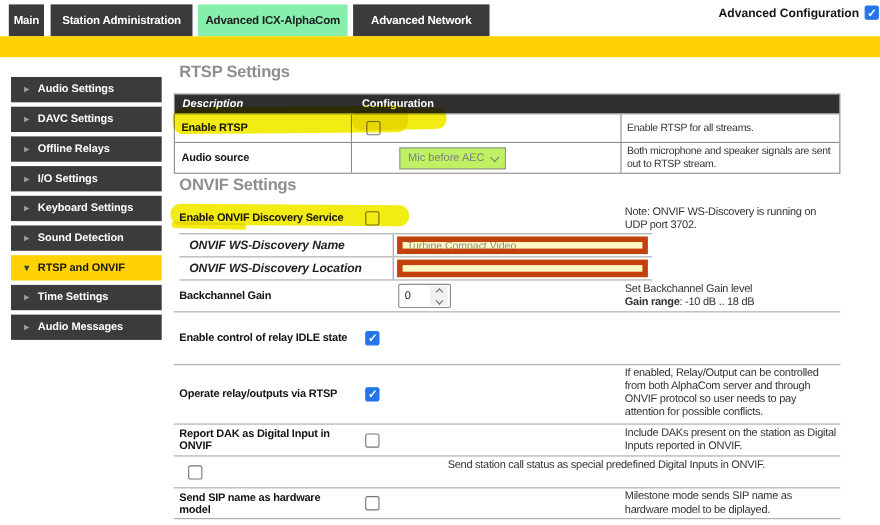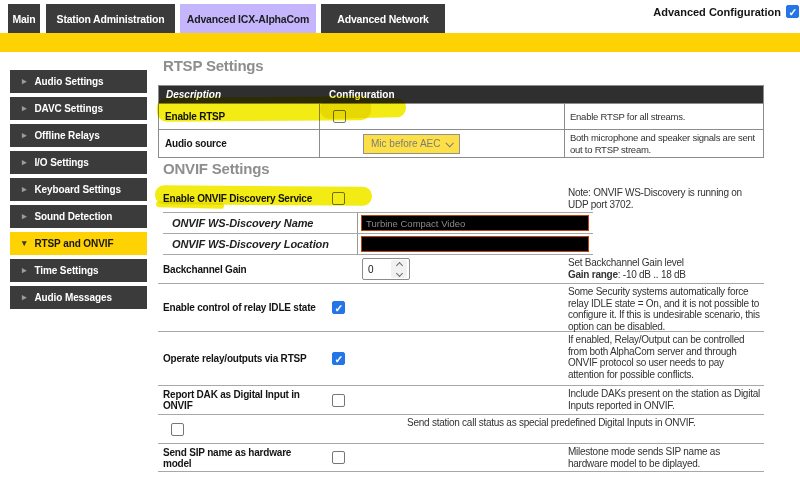--- a/index.html
+++ b/index.html
@@ -3,21 +3,21 @@
 <meta charset="utf-8">
 <style>
   html,body{margin:0;padding:0;background:#fff;}
   .page{position:relative;width:800px;height:477px;background:#ffffff;
         font-family:"Liberation Sans",sans-serif;overflow:hidden;padding-left:18px;-webkit-font-smoothing:antialiased;}
 
   
   .tab{position:absolute;top:4px;height:29px;background:#3b3b3b;color:#fff;
        font-size:10.5px;font-weight:bold;display:flex;align-items:center;justify-content:center;
        letter-spacing:-0.2px;cursor:pointer;}
-  .tab.active{background:#c4b5fd;color:#1d1d1d;}
+  .tab.active{background:#86efac;color:#1d1d1d;}
   #tab0{left:8px;width:32px;}
   #tab1{left:46px;width:129px;}
   #tab2{left:180px;width:136px;}
   #tab3{left:321px;width:124px;}
   .yellowbar{position:absolute;left:0;top:33px;width:800px;height:19px;background:#ffd203;}
 
   .advcfg{position:absolute;top:5px;right:19px;display:flex;align-items:center;gap:5px;
           font-size:11px;font-weight:bold;color:#141414;}
 
   
@@ -66,27 +66,27 @@
          color:#333;letter-spacing:-0.25px;}
   .cb-ind{margin-left:13px;}
 
   
   .sub{margin-left:5px;width:430px;border-top:1px solid #a8a8a8;}
   .subrow{display:flex;height:21px;box-sizing:border-box;border-bottom:1px solid #a8a8a8;align-items:stretch;}
   .sublabel{width:195px;box-sizing:border-box;border-right:1px solid #9a9a9a;font-size:11px;
             font-style:italic;font-weight:bold;color:#222;padding-left:9px;display:flex;align-items:center;
             letter-spacing:-0.1px;}
   .subinputwrap{display:flex;align-items:center;}
-  .subinput{margin-left:3px;width:228px;height:16px;box-sizing:border-box;border:1px solid #c2410c;
-            background:#000000;font-size:9.5px;color:#8a8a8a;padding:0 4px;
+  .subinput{margin-left:3px;width:228px;height:16px;box-sizing:border-box;border:5px solid #c2410c;
+            background:#fef9c3;font-size:9.5px;color:#8a8a8a;padding:0 4px;
             font-family:"Liberation Sans",sans-serif;}
 
   
   .select{margin-left:43px;width:97px;height:20px;box-sizing:border-box;border:1px solid #919191;
-          background:#fde047;display:flex;align-items:center;padding:0 7px;font-size:10px;
+          background:#bef264;display:flex;align-items:center;padding:0 7px;font-size:10px;
           color:#7c7c7c;cursor:default;}
   .select .chev{margin-left:auto;width:5px;height:5px;border-right:1.4px solid #7c7c7c;
           border-bottom:1.4px solid #7c7c7c;transform:rotate(45deg) translateY(-1px);}
 
   
   .spin{margin-left:43px;display:flex;width:48px;height:22px;box-sizing:border-box;
         border:1px solid #8c8c8c;border-radius:2px;background:#fff;align-items:center;overflow:hidden;}
   .spinval{flex:1;padding-left:5px;font-size:10px;color:#141414;}
   .spinbtns{width:16px;height:18px;margin-right:2px;border-radius:2px;background:#f1f1f1;
         display:flex;flex-direction:column;align-items:center;justify-content:center;gap:3px;cursor:pointer;}
@@ -227,21 +227,20 @@
         <div>Set Backchannel Gain level</div>
         <div><b>Gain range</b><span>: -10 dB .. 18 dB</span></div>
       </div>
     </div>
 
     <div class="orow" style="height:48px;">
       <div class="olabel">Enable control of relay IDLE state</div>
       <div class="oconfig">
         <span class="cb cb-ind checked"></span>
       </div>
-      <div class="ohelp">Some Security systems automatically force relay IDLE state = On, and it is not possible to configure it. If this is undesirable scenario, this option can be disabled.</div>
     </div>
 
     <div class="orow" style="height:54px;">
       <div class="olabel">Operate relay/outputs via RTSP</div>
       <div class="oconfig">
         <span class="cb cb-ind checked"></span>
       </div>
       <div class="ohelp">If enabled, Relay/Output can be controlled from both AlphaCom server and through ONVIF protocol so user needs to pay attention for possible conflicts.</div>
     </div>
 

